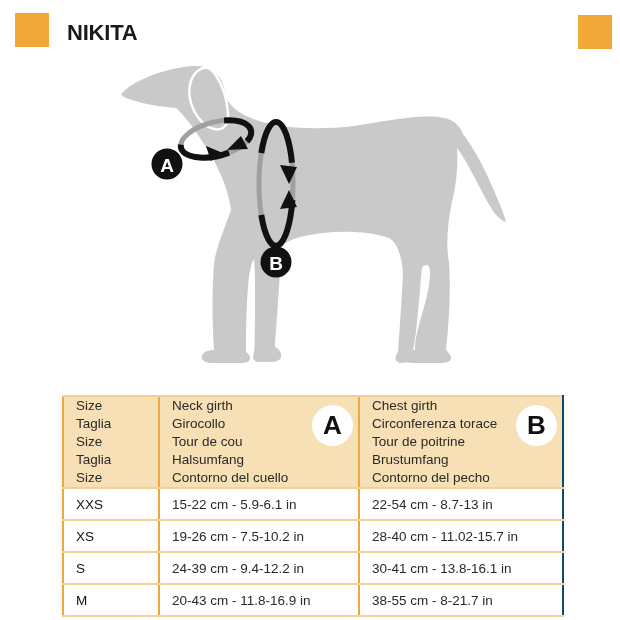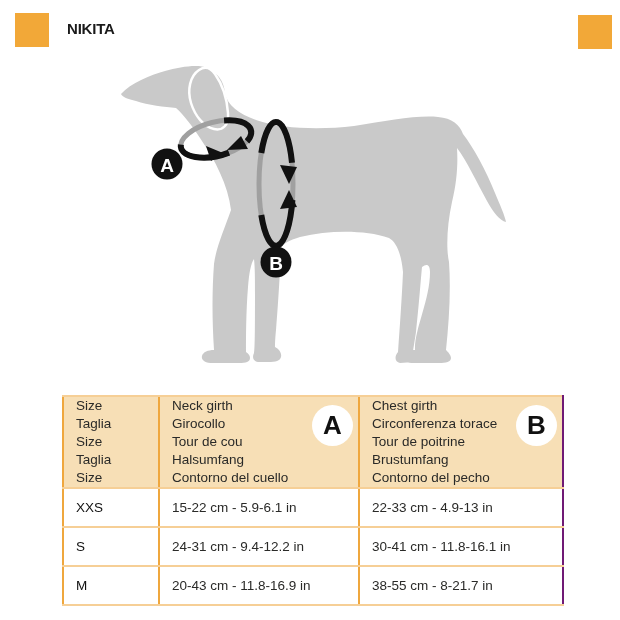--- a/index.html
+++ b/index.html
@@ -6,38 +6,38 @@
   .page{
     position:relative;width:620px;height:620px;background:#ffffff;overflow:hidden;
     font-family:"Liberation Sans", sans-serif;color:#1d1d1b;
   }
   
   .sq{position:absolute;width:34px;height:34px;background:#F2A838;}
   .sq.left{left:15px;top:13px;}
   .sq.right{left:578px;top:15px;}
   .title{
     position:absolute;left:67px;top:20px;margin:0;
-    font-size:15px;font-weight:bold;letter-spacing:-0.2px;color:#1a1a1a;
+    font-size:22px;font-weight:bold;letter-spacing:-0.2px;color:#1a1a1a;
   }
   
   .dog-svg{position:absolute;left:0;top:0;width:620px;height:620px;}
   
   .size-table{
     position:absolute;left:62px;top:395px;width:500px;
     border-collapse:collapse;table-layout:fixed;
     font-size:13.5px;color:#2a2a28;
   }
   .size-table th,.size-table td{
     padding:0 0 0 12px;text-align:left;font-weight:normal;vertical-align:middle;
     border-left:2px solid #EFA73E;
   }
-  .size-table th:last-child,.size-table td:last-child{border-right:2px solid #701a75;}
+  .size-table th:last-child,.size-table td:last-child{border-right:2px solid #0c4a6e;}
   .size-table thead tr{height:79px;background:#F7DFB6;}
   .size-table thead th{border-top:2px solid #F6CF96;border-bottom:2px solid #F6CF96;vertical-align:middle;position:relative;}
-  .size-table tbody tr{height:39px;background:#ffffff;}
+  .size-table tbody tr{height:32px;background:#ffffff;}
   .size-table tbody td{border-bottom:2px solid #F6CF96;}
   .hlabel{white-space:pre-line;line-height:18px;display:inline-block;}
   .size-col{font-weight:bold;color:#111;}
   .hbadge{
     position:absolute;top:8px;right:5px;width:41px;height:41px;border-radius:50%;
     background:#ffffff;color:#111;font-weight:bold;font-size:26px;line-height:41px;
     text-align:center;display:block;
   }
 </style>
 </head>
@@ -164,26 +164,31 @@
 Brustumfang
 Contorno del pecho</span>
           <span class="hbadge">B</span>
         </th>
       </tr>
     </thead>
     <tbody>
       <tr>
         <td class="size-col">XXS</td>
         <td>15-22 cm - 5.9-6.1 in</td>
-        <td>22-33 cm - 4.9-13 in</td>
+        <td>22-54 cm - 8.7-13 in</td>
+      </tr>
+      <tr>
+        <td class="size-col">XS</td>
+        <td>19-26 cm - 7.5-10.2 in</td>
+        <td>28-40 cm - 11.02-15.7 in</td>
       </tr>
       <tr>
         <td class="size-col">S</td>
-        <td>24-31 cm - 9.4-12.2 in</td>
-        <td>30-41 cm - 11.8-16.1 in</td>
+        <td>24-39 cm - 9.4-12.2 in</td>
+        <td>30-41 cm - 13.8-16.1 in</td>
       </tr>
       <tr>
         <td class="size-col">M</td>
         <td>20-43 cm - 11.8-16.9 in</td>
         <td>38-55 cm - 8-21.7 in</td>
       </tr>
     </tbody>
   </table>
 
 </div>

